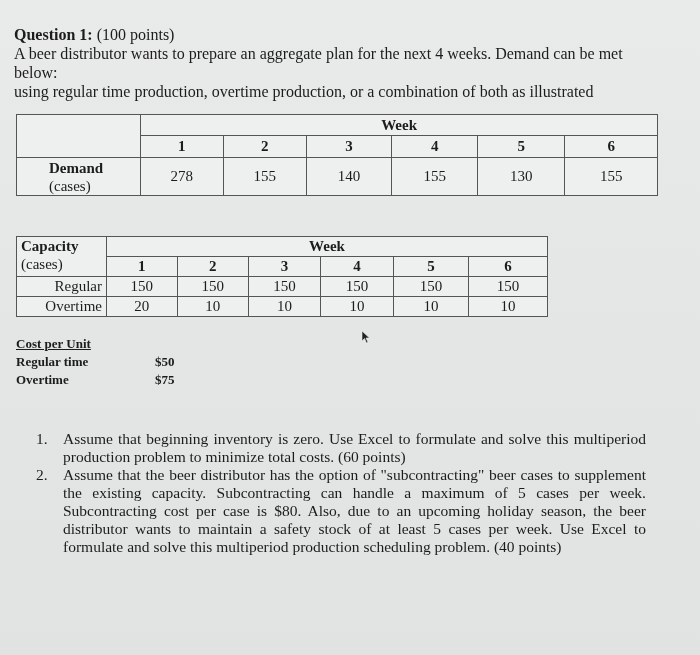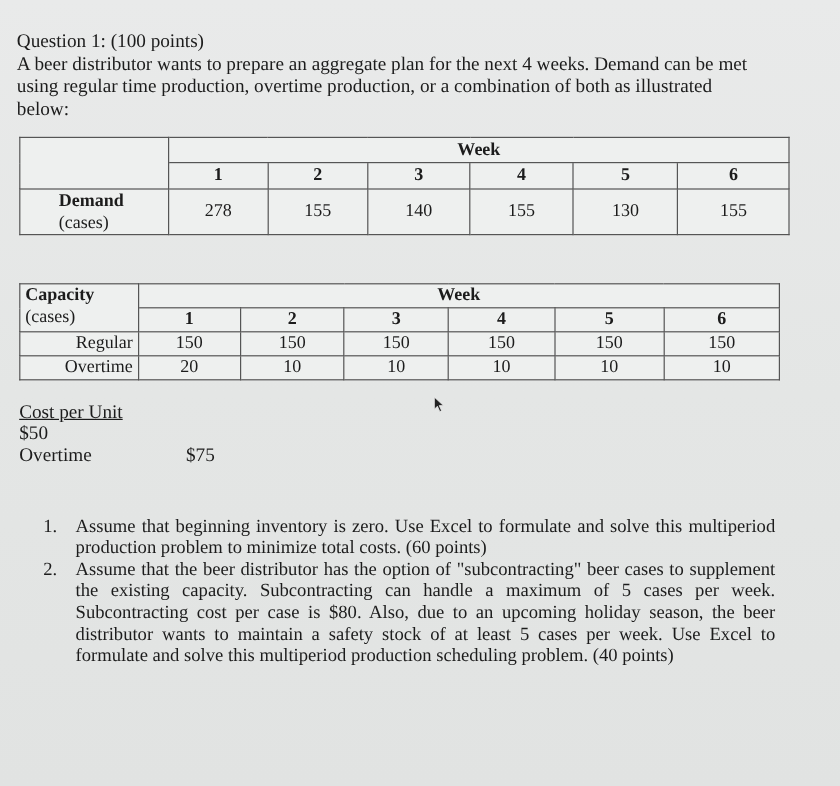--- a/index.html
+++ b/index.html
@@ -15,21 +15,21 @@
       position: relative;
       overflow: hidden;
     }
     .q-header {
       position: absolute;
       left: 14px;
       top: 25px;
       font-size: 16px;
       line-height: 19px;
     }
-    .q-header b { font-weight: normal; }
+    .q-header b { font-weight: bold; }
     .intro {
       position: absolute;
       left: 14px;
       top: 44px;
       width: 660px;
       font-size: 16px;
       line-height: 19px;
     }
     .intro .line { display: block; white-space: nowrap; }
 
@@ -58,21 +58,21 @@
       font-weight: bold;
       text-align: left;
       padding-left: 32px;
       line-height: 18px;
     }
     #demand-table td.label .sub { font-weight: normal; }
 
     #capacity-table {
       left: 16px;
       top: 236px;
-      width: 634px;
+      width: 532px;
     }
     #capacity-table tr.r-week td { height: 19px; }
     #capacity-table tr.r-num td { height: 19px; font-weight: bold; }
     #capacity-table tr.r-reg td { height: 19px; }
     #capacity-table tr.r-ot td { height: 19px; }
     #capacity-table td.label-top {
       width: 94px;
       text-align: left;
       padding-left: 4px;
       font-weight: bold;
@@ -84,22 +84,23 @@
       font-weight: normal;
       text-align: right;
       padding-right: 4px;
     }
     td.weekhdr { font-weight: bold; font-size: 16px; }
 
     .cost-block {
       position: absolute;
       left: 16px;
       top: 335px;
-      font-size: 16px;
-      line-height: 18px;
+      font-size: 13px;
+      line-height: 18px;
+      font-weight: bold;
     }
     .cost-block .title { text-decoration: underline; display: block; }
     .cost-row { display: flex; }
     .cost-row .c-label { width: 139px; }
     .cost-row .c-val { }
 
     .tasks {
       position: absolute;
       left: 36px;
       top: 430px;
@@ -125,22 +126,22 @@
 </head>
 <body>
 
 <div class="q-header">
   <b>Question 1:</b>
   <span>(100 points)</span>
 </div>
 
 <div class="intro">
   <span class="line">A beer distributor wants to prepare an aggregate plan for the next 4 weeks.  Demand can be met</span>
+  <span class="line">below:</span>
   <span class="line">using regular time production, overtime production, or a combination of both as illustrated</span>
-  <span class="line">below:</span>
 </div>
 
 <table class="grid" id="demand-table">
   <tbody>
       <tr class="r-week">
     <td class="label" rowspan="2"></td>
     <td class="weekhdr" colspan="6">Week</td>
   </tr>
   <tr class="r-num">
     <td style="width:86px">1</td>
@@ -203,20 +204,21 @@
 </tbody>
   </table>
 
 <svg class="cursor" viewBox="0 0 10 14">
   <path d="M1 1 L1 11 L3.5 8.5 L5.5 13 L7 12.3 L5 8 L8.5 8 Z" fill="#222" stroke="#eee" stroke-width="0.6"></path>
 </svg>
 
 <div class="cost-block">
   <span class="title">Cost per Unit</span>
   <div class="cost-row">
+    <span class="c-label">Regular time</span>
     <span class="c-val">$50</span>
   </div>
   <div class="cost-row">
     <span class="c-label">Overtime</span>
     <span class="c-val">$75</span>
   </div>
 </div>
 
 <div class="tasks">
   <div class="task">

